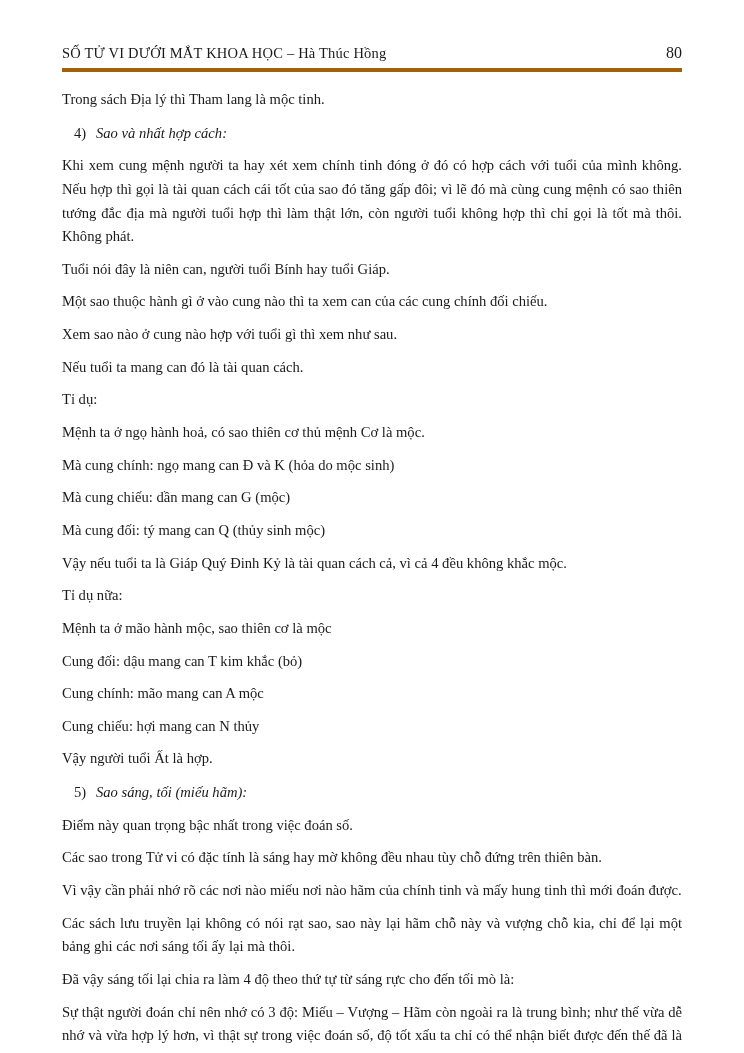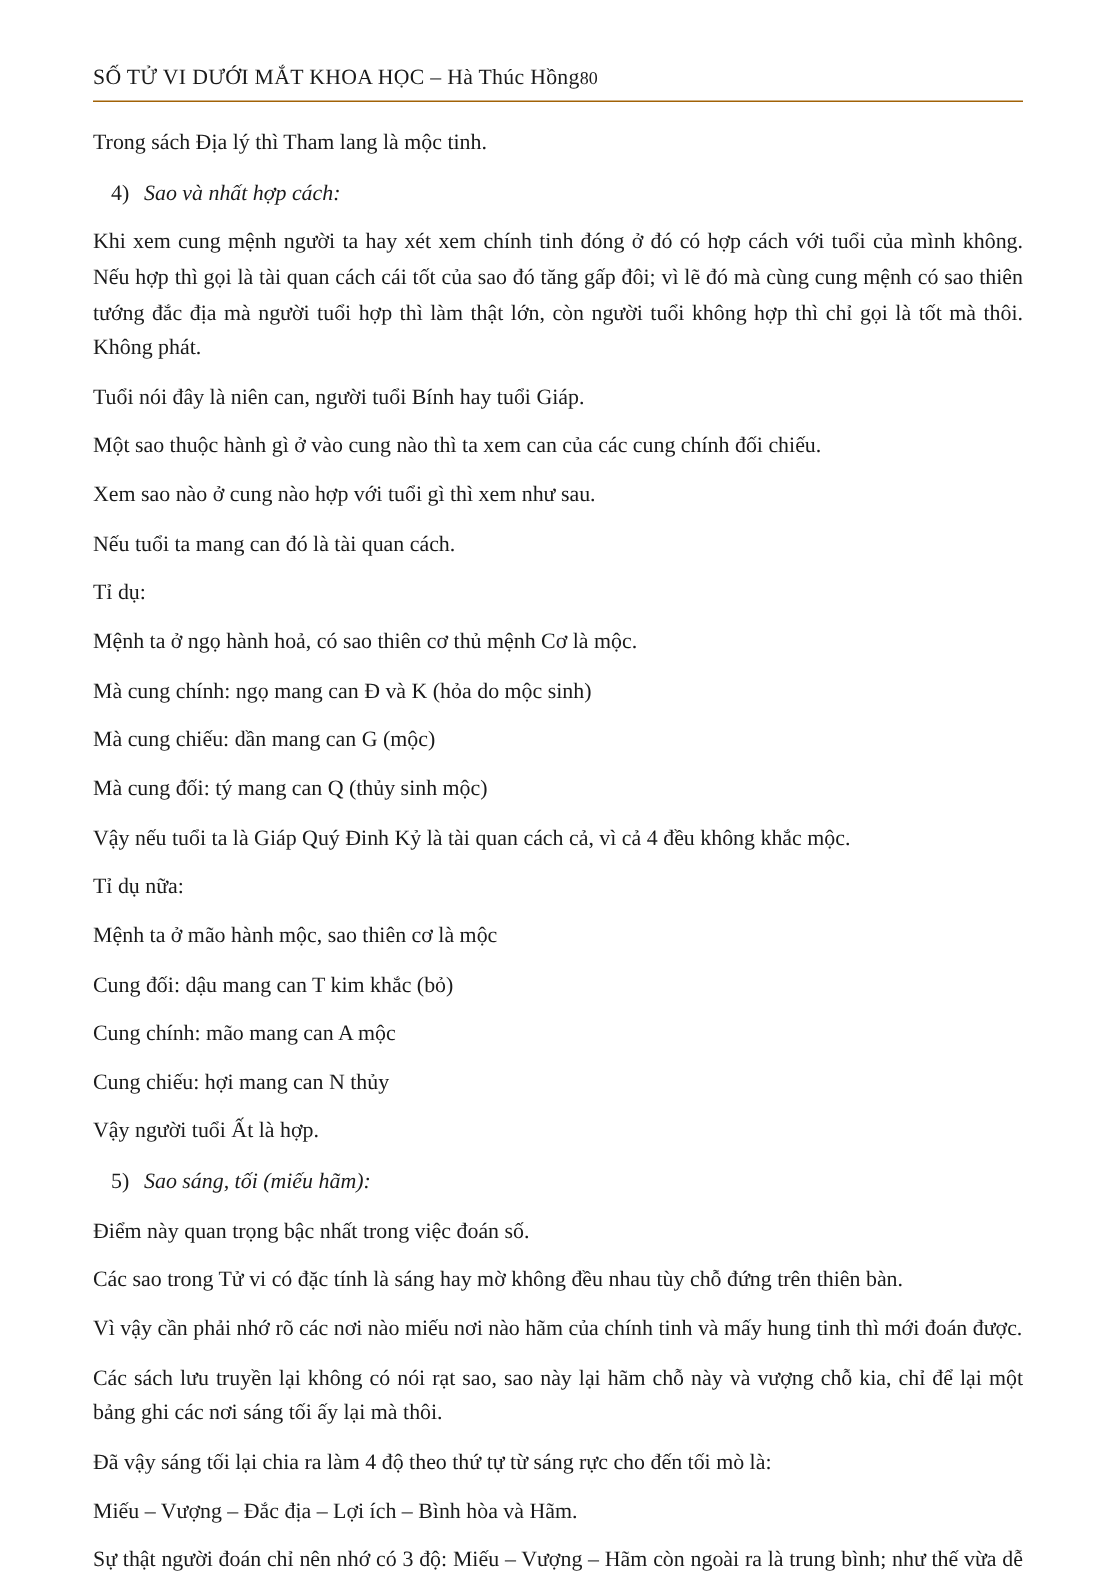--- a/index.html
+++ b/index.html
@@ -18,30 +18,31 @@
   .page {
     width: 744px;
     height: 1053px;
     box-sizing: border-box;
     padding: 44px 62px 40px 62px;
     position: relative;
   }
   .header {
     display: flex;
     align-items: baseline;
+    justify-content: space-between;
     font-size: 14.5px;
     padding-bottom: 6px;
-    border-bottom: 1px solid #a16207;
+    border-bottom: 4px solid #a16207;
     margin-bottom: 16px;
   }
   .header-title {
     letter-spacing: 0.2px;
   }
   .header-page {
-    font-size: 12px;
+    font-size: 16px;
   }
   .body-text {
     font-size: 14.6px;
     line-height: 1.62;
     text-align: left;
   }
   p {
     margin: 0 0 9px 0;
   }
   .numbered {
@@ -100,17 +101,16 @@
 
     <p class="numbered">
       <span class="num">5)</span><span>Sao sáng, tối (miếu hãm):</span>
     </p>
 
     <p>Điểm này quan trọng bậc nhất trong việc đoán số.</p>
     <p>Các sao trong Tử vi có đặc tính là sáng hay mờ không đều nhau tùy chỗ đứng trên thiên bàn.</p>
     <p class="justify">Vì vậy cần phải nhớ rõ các nơi nào miếu nơi nào hãm của chính tinh và mấy hung tinh thì mới đoán được.</p>
     <p class="justify">Các sách lưu truyền lại không có nói rạt sao, sao này lại hãm chỗ này và vượng chỗ kia, chỉ để lại một bảng ghi các nơi sáng tối ấy lại mà thôi.</p>
     <p>Đã vậy sáng tối lại chia ra làm 4 độ theo thứ tự từ sáng rực cho đến tối mò là:</p>
-    <p>Miếu – Vượng – Đắc địa – Lợi ích – Bình hòa và Hãm.</p>
     <p class="justify">Sự thật người đoán chỉ nên nhớ có 3 độ: Miếu – Vượng – Hãm còn ngoài ra là trung bình; như thế vừa dễ nhớ và vừa hợp lý hơn, vì thật sự trong việc đoán số, độ tốt xấu ta chỉ có thể nhận biết được đến thế đã là tài tình lắm rồi.</p>
 
   </div>
 </div>
 
 </body></html>

